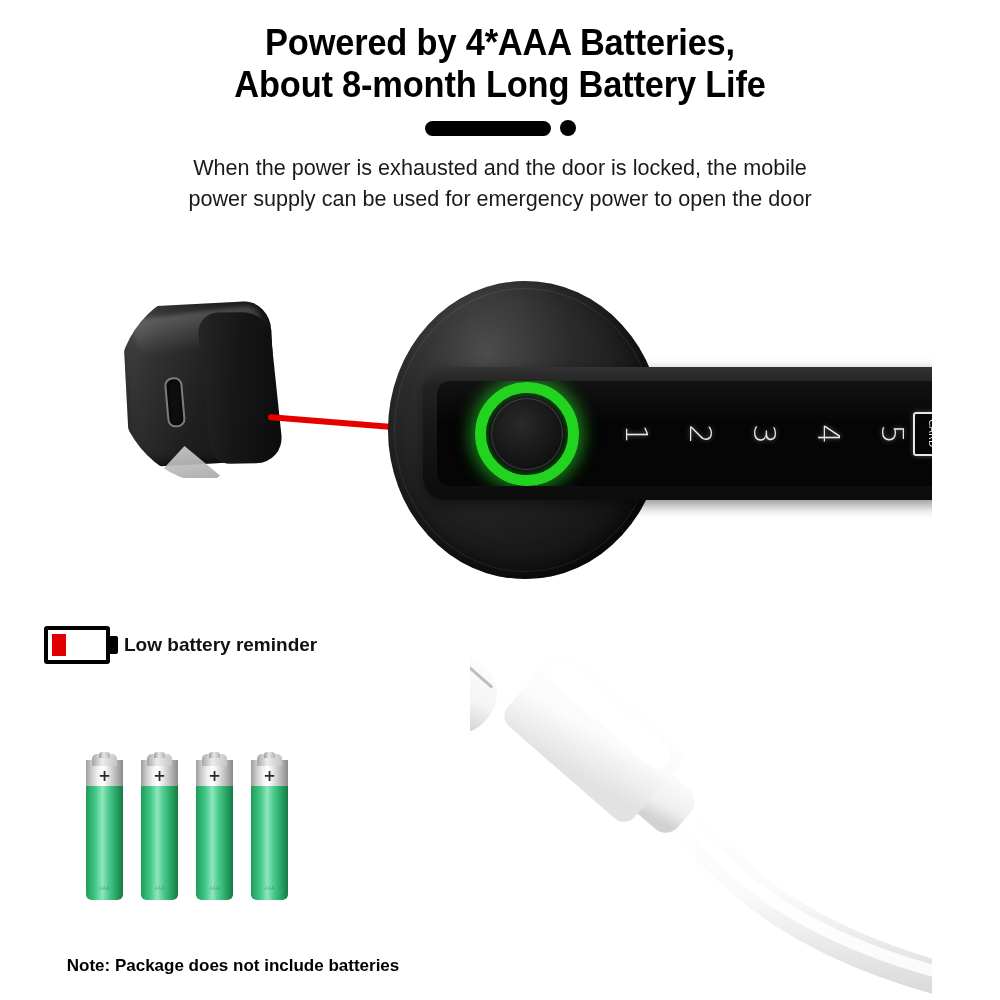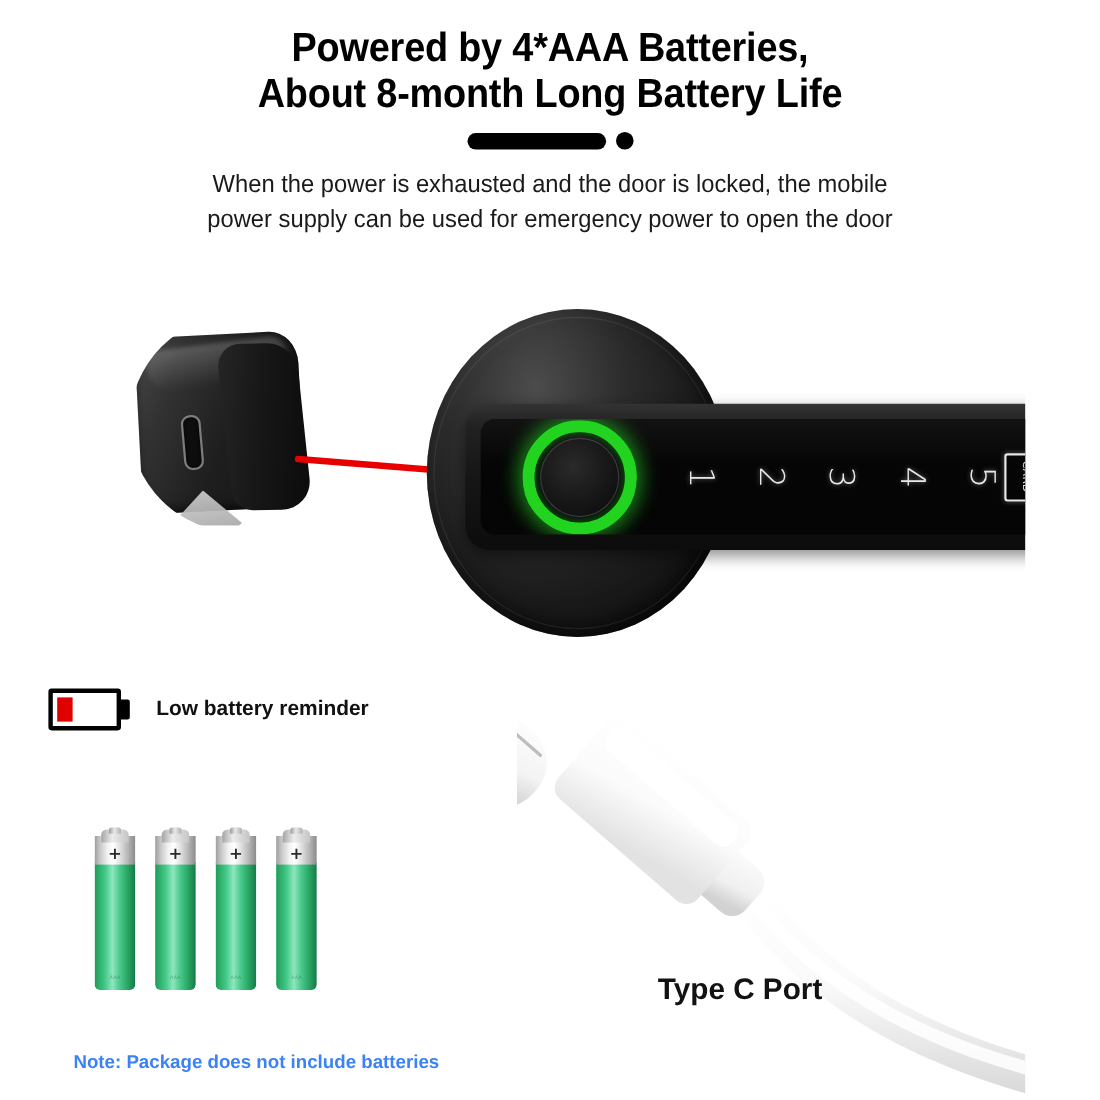--- a/index.html
+++ b/index.html
@@ -301,21 +301,21 @@
     white-space: nowrap;
   }
 
   
   .lowbat-row {
     position: absolute;
     left: 44px;
     top: 626px;
     display: flex;
     align-items: center;
-    gap: 24px;
+    gap: 6px;
   }
   .bat-icon {
     position: relative;
     width: 74px;
     height: 38px;
   }
   .bat-shell {
     position: absolute;
     left: 0; top: 0;
     width: 66px;
@@ -430,21 +430,21 @@
     color: #111111;
   }
   .aaa-note {
     position: absolute;
     left: 0;
     top: 956px;
     width: 466px;
     text-align: center;
     font-size: 17px;
     font-weight: bold;
-    color: #3b82f6;
+    color: #000000;
   }
 
   
   .cable-wrap {
     position: absolute;
     left: 470px;
     top: 615px;
     width: 530px;
     height: 385px;
     overflow: hidden;
@@ -607,15 +607,14 @@
       </g>
 
       <g transform="rotate(41 56 62)">
         <rect x="-26" y="80" width="80" height="80" rx="38" fill="url(#tipGrad)"></rect>
         <path d="M -20 92 L 36 92" stroke="#bdbdbd" stroke-width="3" stroke-linecap="round"></path>
         <path d="M -22 150 L 34 150" stroke="#b2b2b2" stroke-width="3" stroke-linecap="round"></path>
       </g>
     </svg>
   </div>
 
-  <div class="typec-label">Type C Port</div>
 
 </div>
 
 </body></html>

